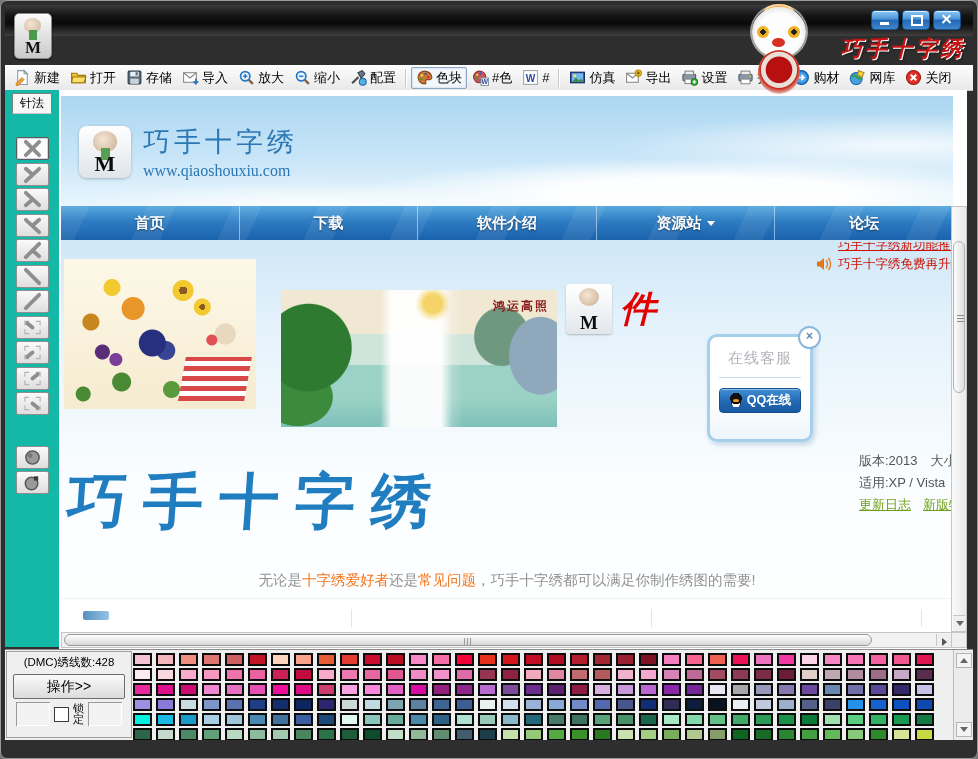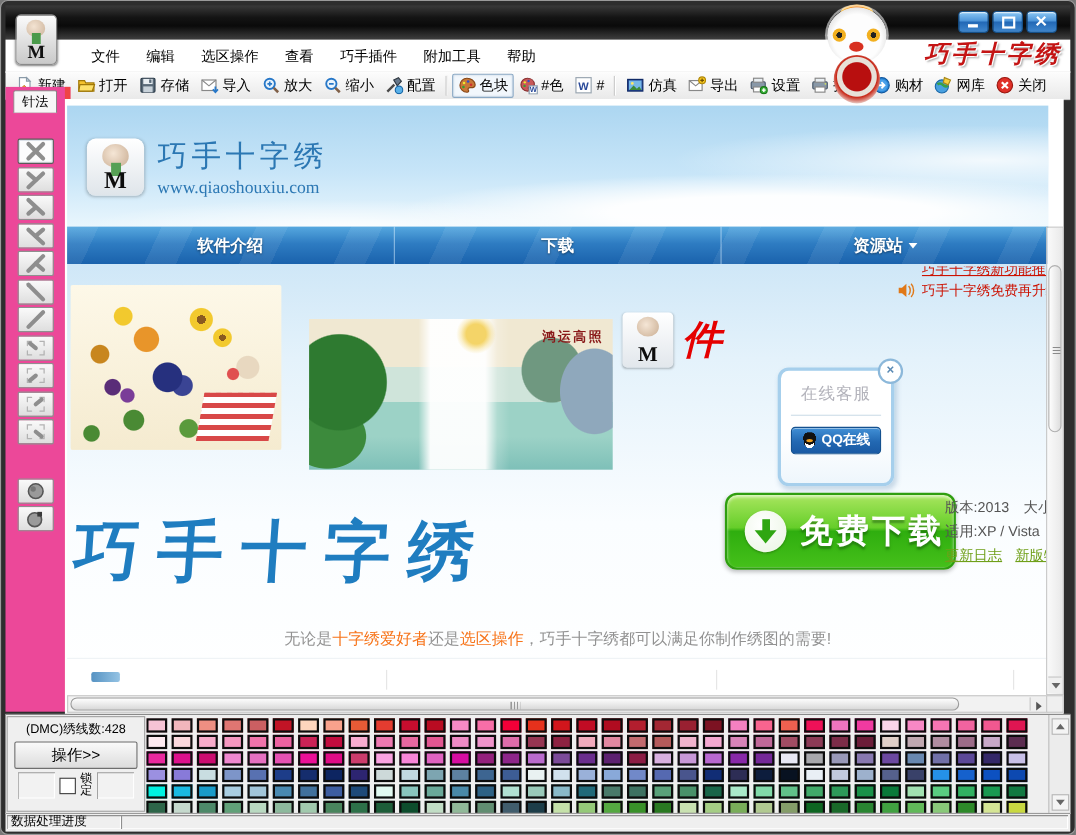--- a/index.html
+++ b/index.html
@@ -46,21 +46,21 @@
   .toolbar{position:absolute;left:4px;right:4px;top:64px;height:25px;display:flex;align-items:center;
     background:linear-gradient(180deg,#fdfdfd,#e9e9e9);border-bottom:1px solid #c3c3c3;padding-left:4px;}
   .tb-item{display:flex;align-items:center;gap:3px;border:1px solid transparent;background:none;
     padding:1px 4px;font-size:13px;color:#000;border-radius:2px;font-family:inherit;cursor:pointer;}
   .tb-item.pressed{border-color:#8aa8c4;background:#f2f7fc;box-shadow:inset 0 0 2px rgba(90,130,170,.4);}
   .tb-ico{width:17px;height:17px;display:inline-block;}
   .tb-ico svg{width:17px;height:17px;display:block;}
   .tb-sep{width:1px;height:18px;background:#c8c8c8;margin:0 4px;border-right:1px solid #fff;}
 
   
-  .sidebar{position:absolute;left:4px;top:78px;width:54px;bottom:111px;background:#ec4899;border-right:5px solid #ef4444;}
+  .sidebar{position:absolute;left:4px;top:89px;width:54px;bottom:111px;background:#14b8a6;border-right:2px solid #ef4444;}
   .side-tab{width:38px;margin:3px auto 0;height:19px;background:#f7f7f7;border:1px solid #7f7f7f;border-bottom-color:#c9c9c9;
     font-size:12px;text-align:center;line-height:18px;color:#000;border-radius:2px 2px 0 0;}
   .st-wrap{margin-top:23px;}
   .st-btn{display:block;width:33px;height:23px;margin:0 auto 2.5px;padding:0;background:linear-gradient(180deg,#fafafa,#dedede);
     border:1px solid #8f8f8f;border-radius:2px;cursor:pointer;}
   .st-btn.sel{background:#fcfcfd;border:1px solid #5a5a5a;box-shadow:0 0 0 1px #cfd8e2 inset;}
   .st-btn svg{width:29px;height:19px;display:block;margin:1px auto;}
   .st-gap{height:28px;}
 
   
@@ -248,29 +248,20 @@
     <div class="crown"></div>
     <div class="head"></div>
     <div class="eye l"></div>
     <div class="eye r"></div>
     <div class="nose"></div>
     <div class="mouth"></div>
   </div>
 
   <div class="brand-cal">巧手十字绣</div>
 
-  <div class="menubar" id="menubar">
-        <span class="menu-item">文件</span>
-        <span class="menu-item">编辑</span>
-        <span class="menu-item">选区操作</span>
-        <span class="menu-item">查看</span>
-        <span class="menu-item">巧手插件</span>
-        <span class="menu-item">附加工具</span>
-        <span class="menu-item">帮助</span>
-      </div>
 
   <div class="toolbar" id="toolbar">
         <button class="tb-item">
           <span class="tb-ico">
             <svg viewBox="0 0 16 16">
               <path d="M3.5 1.5h6l3 3V14.5h-9z" fill="#fff" stroke="#8a9aa8"></path>
               <path d="M9.5 1.5l3 3h-3z" fill="#dce8f0" stroke="#8a9aa8"></path>
               <path d="M2 13.5l5.5-5.5 2 2-5.5 5.5H2z" fill="#f0a030" stroke="#b06a10" stroke-width="0.6"></path>
             </svg>
           </span>
@@ -563,28 +554,34 @@
         <div class="face"></div>
         <div class="scarf"></div>
         <div class="mchar">M</div>
       </div>
       <div class="site-title">巧手十字绣</div>
       <div class="site-url">www.qiaoshouxiu.com</div>
     </div>
 
     <div class="wv-nav" id="siteNav">
           <div class="nav-item">
-            <span>软件介绍</span>
+            <span>首页</span>
           </div>
           <div class="nav-item">
             <span>下载</span>
+          </div>
+          <div class="nav-item">
+            <span>软件介绍</span>
           </div>
           <div class="nav-item">
             <span>资源站</span>
             <span class="nav-caret"></span>
+          </div>
+          <div class="nav-item">
+            <span>论坛</span>
           </div>
         </div>
 
     <div class="wv-content">
       <div class="flower-art">
             <div class="cloth"></div>
           </div>
       <div class="waterfall-art">
         <span class="wf-caption">鸿运高照</span>
       </div>
@@ -611,39 +608,32 @@
       <div class="qq-widget">
         <div class="qq-close">×</div>
         <div class="qq-title">在线客服</div>
         <div class="qq-div"></div>
         <div class="qq-btn">
           <span class="penguin"></span>
           <span>QQ在线</span>
         </div>
       </div>
 
-      <div class="dl-btn">
-        <span class="dl-circle">
-              <span class="stem"></span>
-              <span class="tri"></span>
-            </span>
-        <span class="dl-label">免费下载</span>
-      </div>
 
       <div class="dl-info">
         <div class="row"><span>版本:2013</span>　<span>大小</span></div>
         <div class="row">适用:XP / Vista</div>
         <div class="row">
           <a>更新日志</a><a>新版特性</a>
         </div>
       </div>
 
       <div class="big-title">巧手十字绣</div>
 
-      <div class="tagline" id="tagline"><span>无论是</span><span class="hl">十字绣爱好者</span><span>还是</span><span class="hl">选区操作</span><span>，巧手十字绣都可以满足你制作绣图的需要!</span></div>
+      <div class="tagline" id="tagline"><span>无论是</span><span class="hl">十字绣爱好者</span><span>还是</span><span class="hl">常见问题</span><span>，巧手十字绣都可以满足你制作绣图的需要!</span></div>
 
       <div class="white-strip">
         <span class="logo-sliver"></span>
         <i style="left:290px"></i>
             <i style="left:590px"></i>
             <i style="left:860px"></i>
       </div>
     </div>
 
     <div class="hsb">
@@ -894,19 +884,15 @@
             <span class="swatch" title="#d5e595" style="background: rgb(213, 229, 149);"></span>
             <span class="swatch" title="#c9d941" style="background: rgb(201, 217, 65);"></span>
           </div>
         </div>
     <div class="pal-scroll">
       <div class="pal-up"></div>
       <div class="pal-down"></div>
     </div>
   </div>
 
-  <div class="statusbar">
-    <div class="status-label">数据处理进度</div>
-    <div class="status-field"></div>
-  </div>
 
 </div>
 </div>
 
 </body></html>

